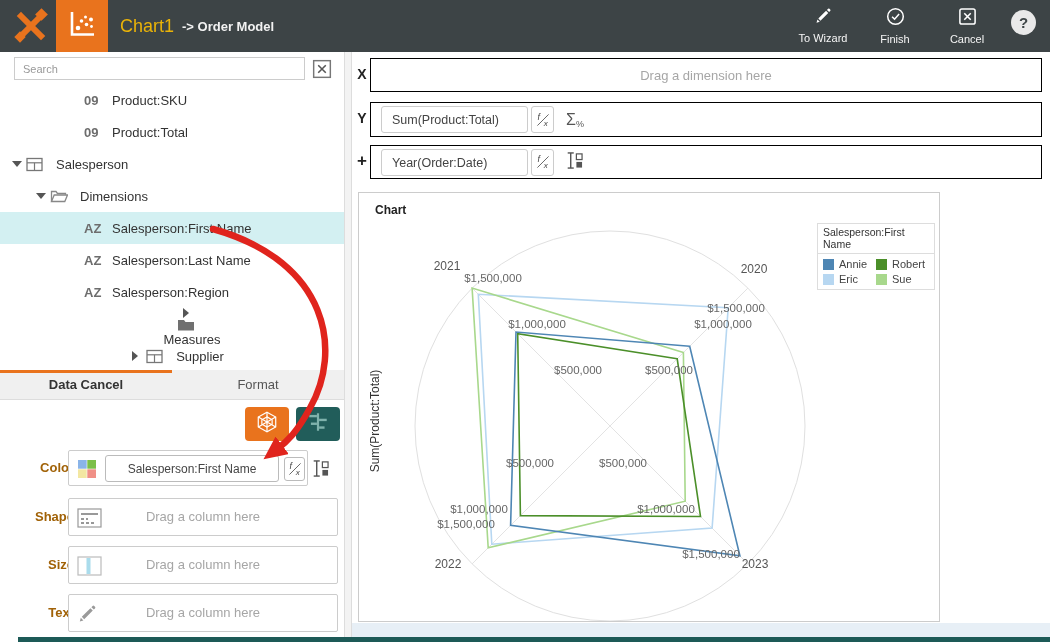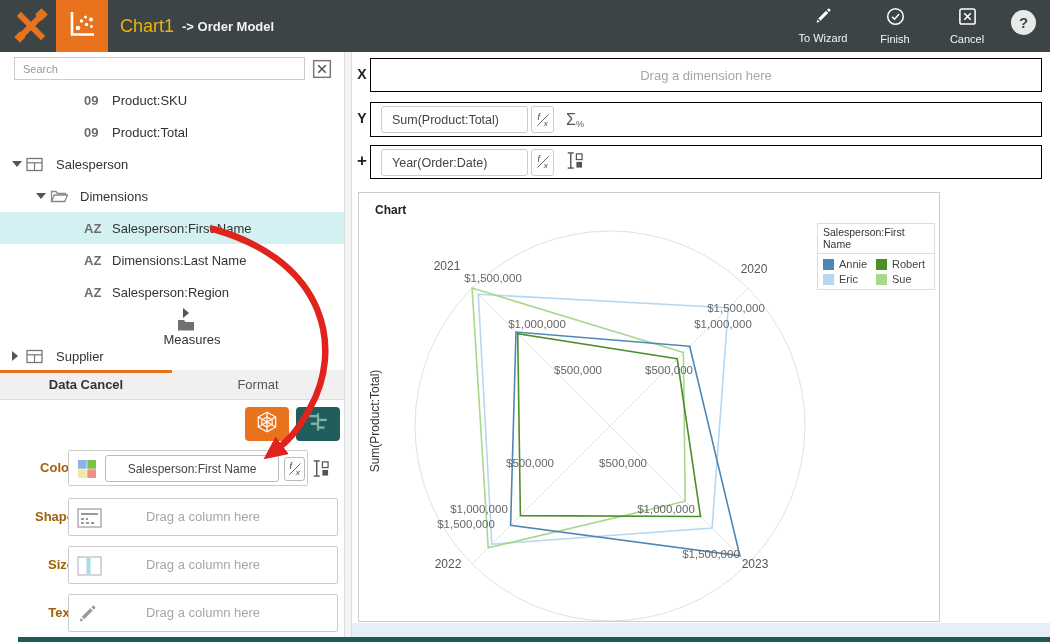--- a/index.html
+++ b/index.html
@@ -177,38 +177,38 @@
           </svg>
         </span>
         <span class="tree-lbl">Dimensions</span>
       </div>
       <div class="tree-row selected" style="padding-left: 84px;">
         <span class="txtico">AZ</span>
         <span class="tree-lbl">Salesperson:First Name</span>
       </div>
       <div class="tree-row" style="padding-left: 84px;">
         <span class="txtico">AZ</span>
-        <span class="tree-lbl">Dimensions:Last Name</span>
+        <span class="tree-lbl">Salesperson:Last Name</span>
       </div>
       <div class="tree-row" style="padding-left: 84px;">
         <span class="txtico">AZ</span>
         <span class="tree-lbl">Salesperson:Region</span>
       </div>
       <div class="tree-row" style="padding-left: 36px; flex-direction: column;">
         <span class="caret">
           <span class="caret-r"></span>
         </span>
         <span class="tico">
           <svg width="18" height="14" viewBox="0 0 18 14">
             <path d="M1 2 H7 L8.5 4 H17 V12.5 H1 Z" fill="#707070"></path>
           </svg>
         </span>
         <span class="tree-lbl">Measures</span>
       </div>
-      <div class="tree-row" style="padding-left: 12px;">
+      <div class="tree-row" style="padding-left: 12px; justify-content: center;">
         <span class="caret">
           <span class="caret-r"></span>
         </span>
         <span class="tico">
           <svg width="17" height="15" viewBox="0 0 17 15">
             <rect x="1" y="1.5" width="15" height="12" fill="none" stroke="#777" stroke-width="1.3"></rect>
             <line x1="1" y1="5.8" x2="16" y2="5.8" stroke="#777" stroke-width="1.2"></line>
             <line x1="8.5" y1="5.8" x2="8.5" y2="13.5" stroke="#777" stroke-width="1.2"></line>
           </svg>
         </span>

